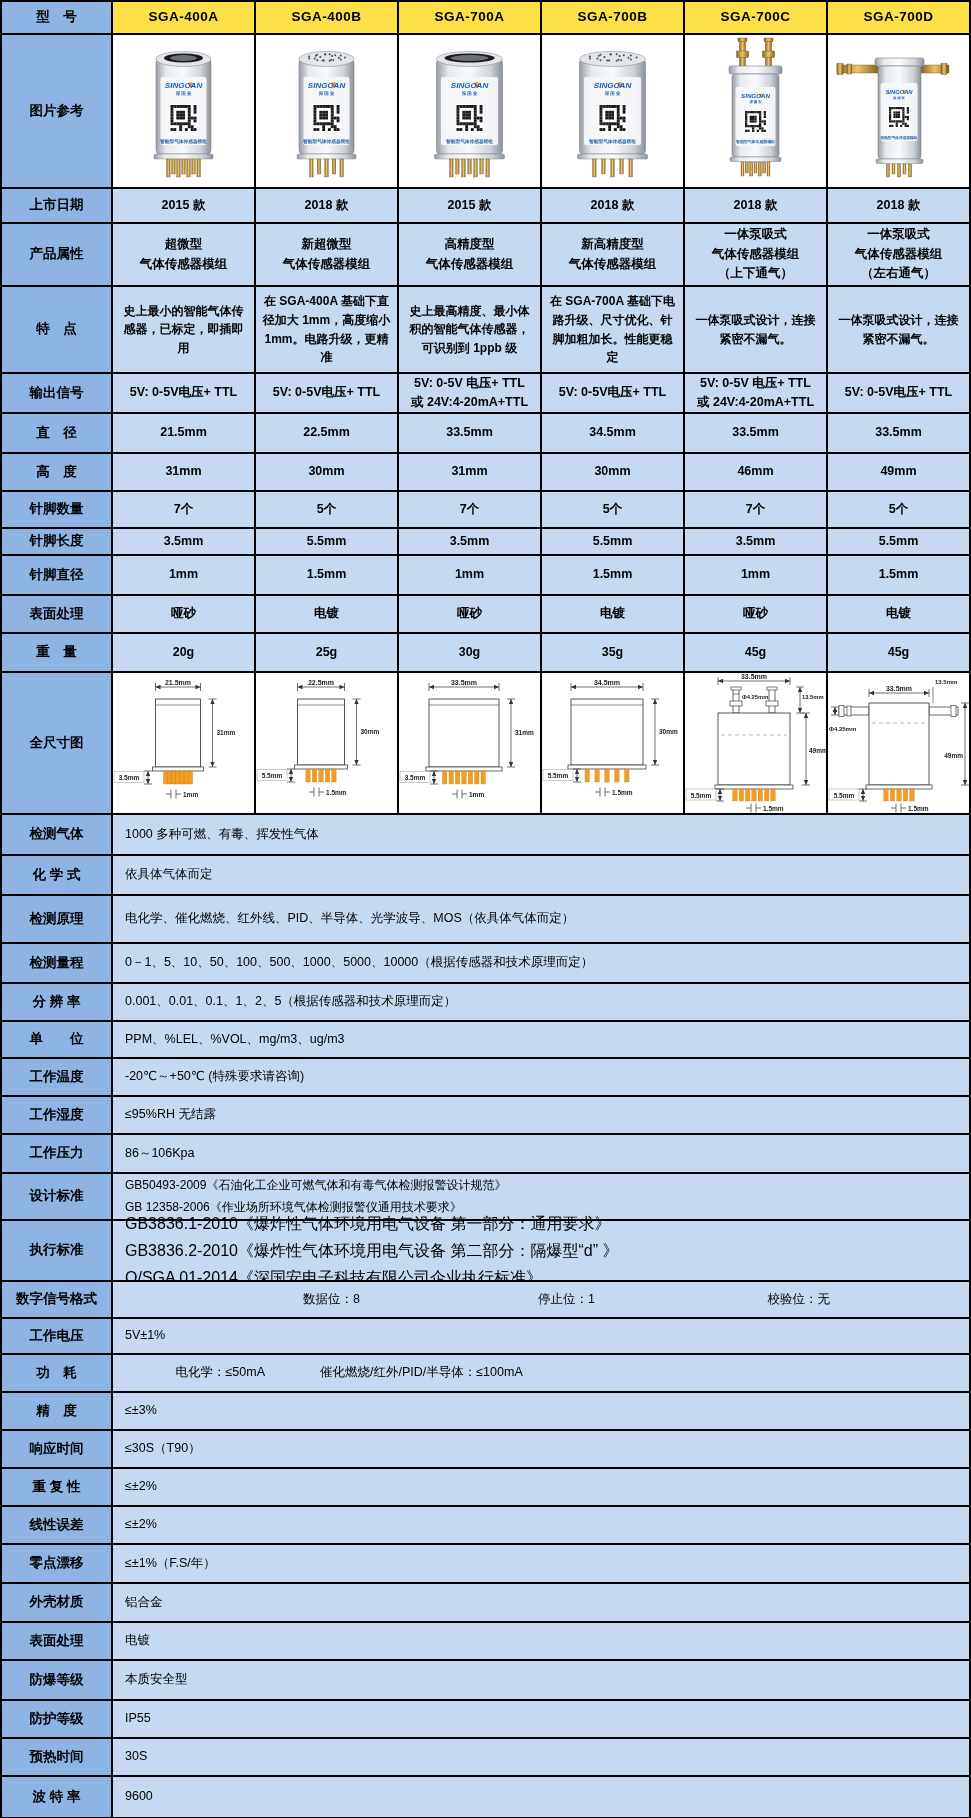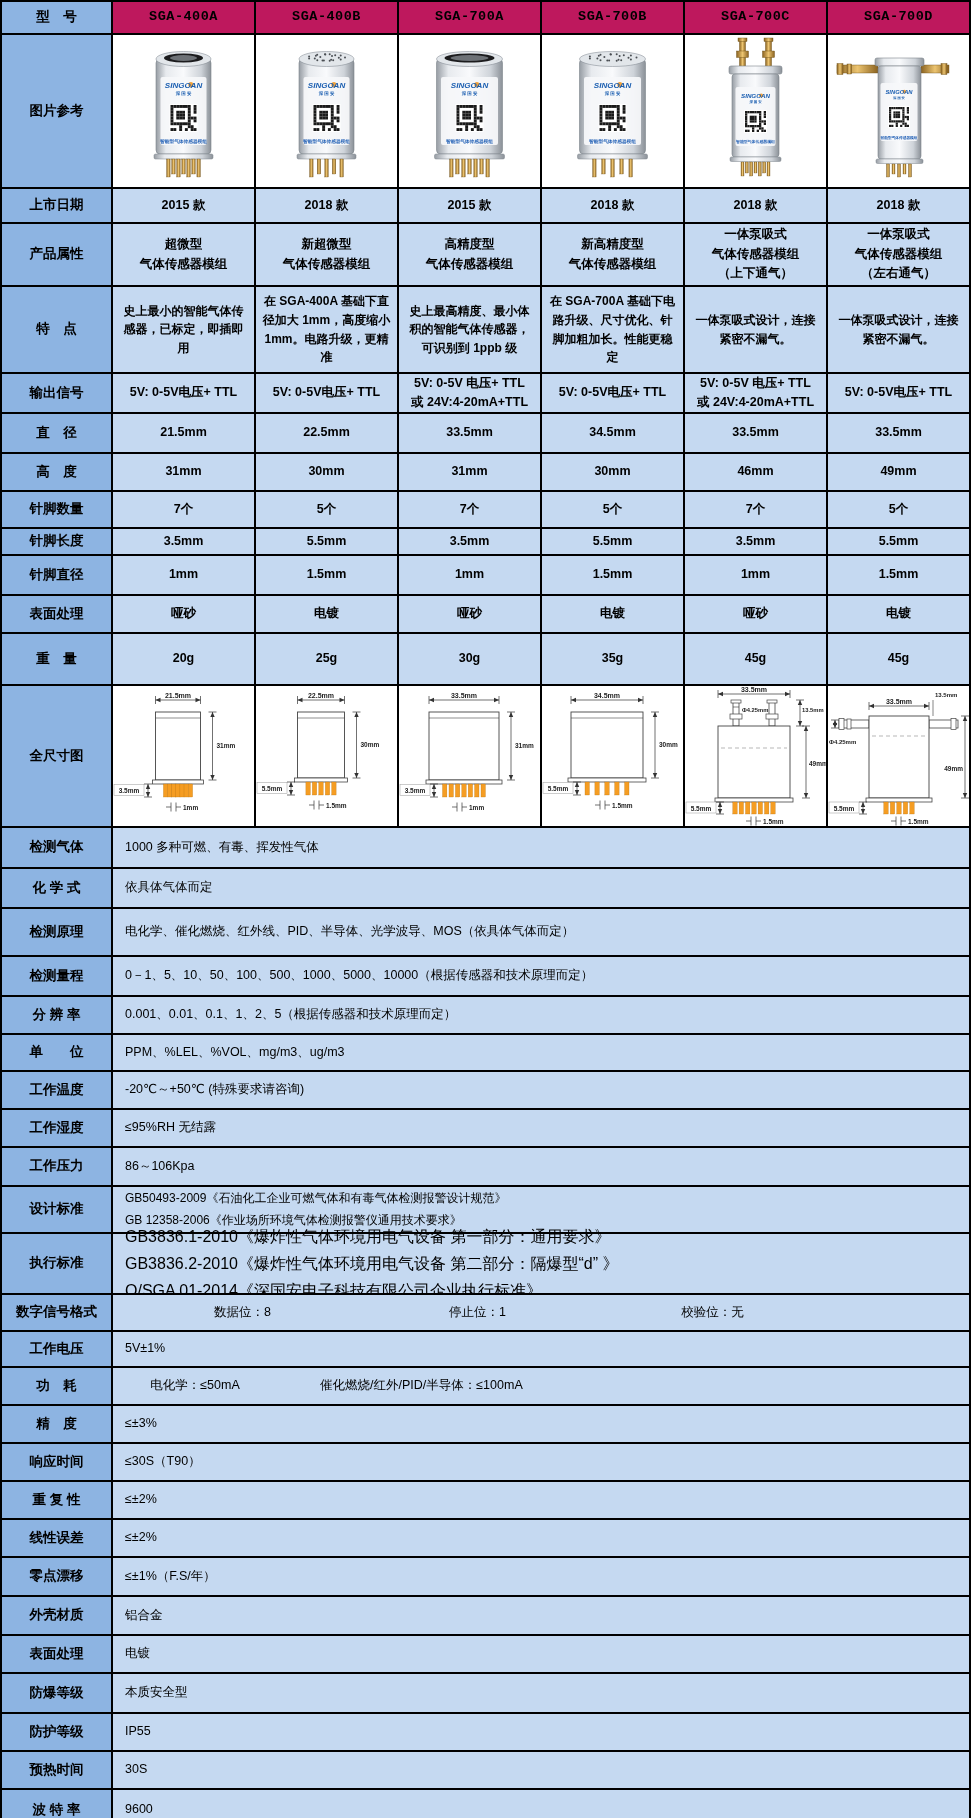--- a/index.html
+++ b/index.html
@@ -7,29 +7,29 @@
   .tbl{width:971px;border:2px solid #000;box-sizing:border-box;background:#fff;}
   .row{display:flex;border-bottom:2px solid #000;box-sizing:border-box;}
   .row:last-child{border-bottom:none;}
   .lab{flex:0 0 111px;width:111px;background:#8db4e2;border-right:2px solid #000;
        display:flex;align-items:center;justify-content:center;text-align:left;
        font-weight:bold;font-size:13.5px;box-sizing:border-box;white-space:pre-line;line-height:1.5;}
   .cell{flex:1 1 0;background:#c5d9f1;border-right:2px solid #000;box-sizing:border-box;
         display:flex;align-items:center;justify-content:center;text-align:center;
         font-size:12.5px;font-weight:bold;white-space:pre-line;padding:3px 5px;line-height:1.55;}
   .row .cell:last-child{border-right:none;}
-  .hdr .cell{background:#be185d;font-family:Liberation Mono, monospace;
+  .hdr .cell{background:#fde047;font-family:Liberation Sans, sans-serif;
              font-size:13.5px;letter-spacing:0.5px;}
   .imgcell{background:#ffffff;padding:0;overflow:hidden;}
   .imgcell svg{display:block;}
   .feature .cell{font-size:12px;padding:3px 6px;}
   .val{flex:1 1 0;background:#c5d9f1;display:flex;align-items:center;
        font-size:12.5px;font-weight:normal;padding:2px 4px 2px 12px;
        white-space:pre-line;line-height:1.75;box-sizing:border-box;}
-  .items span{display:inline-block;text-align:center;}
+  .items span{display:inline-block;text-align:right;}
   .sig span{width:235px;}
   .pow span.first{width:140px;margin-right:55px;}
 </style>
 </head>
 <body>
 
 <div class="tbl">
 
   <div class="row hdr" style="height:33px">
     <div class="lab">型　号</div>
@@ -679,21 +679,21 @@
   <div class="row" style="height:38px">
     <div class="lab">表面处理</div>
     <div class="cell">哑砂</div>
     <div class="cell">电镀</div>
     <div class="cell">哑砂</div>
     <div class="cell">电镀</div>
     <div class="cell">哑砂</div>
     <div class="cell">电镀</div>
   </div>
 
-  <div class="row" style="height:52px">
+  <div class="row" style="height:39px">
     <div class="lab">重　量</div>
     <div class="cell">20g</div>
     <div class="cell">25g</div>
     <div class="cell">30g</div>
     <div class="cell">35g</div>
     <div class="cell">45g</div>
     <div class="cell">45g</div>
   </div>
 
   <div class="row" style="height:142px">

